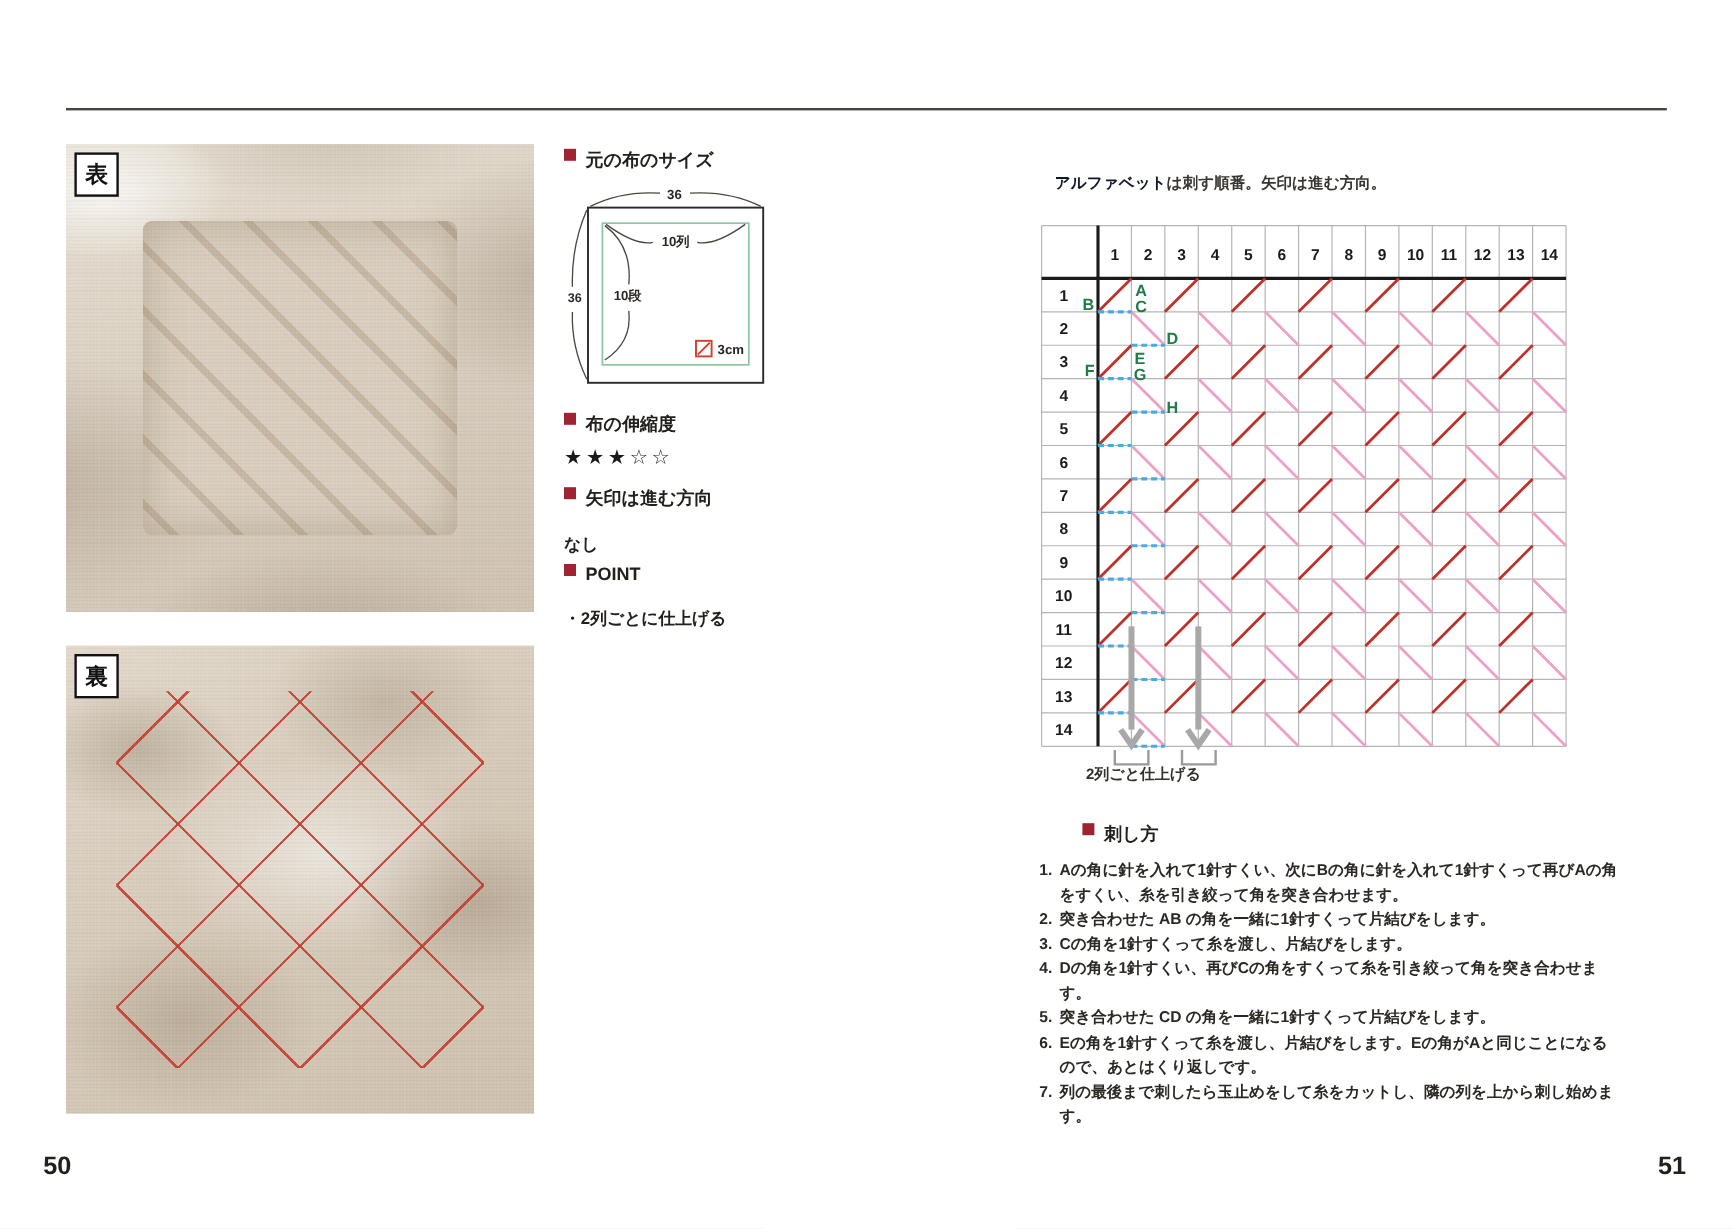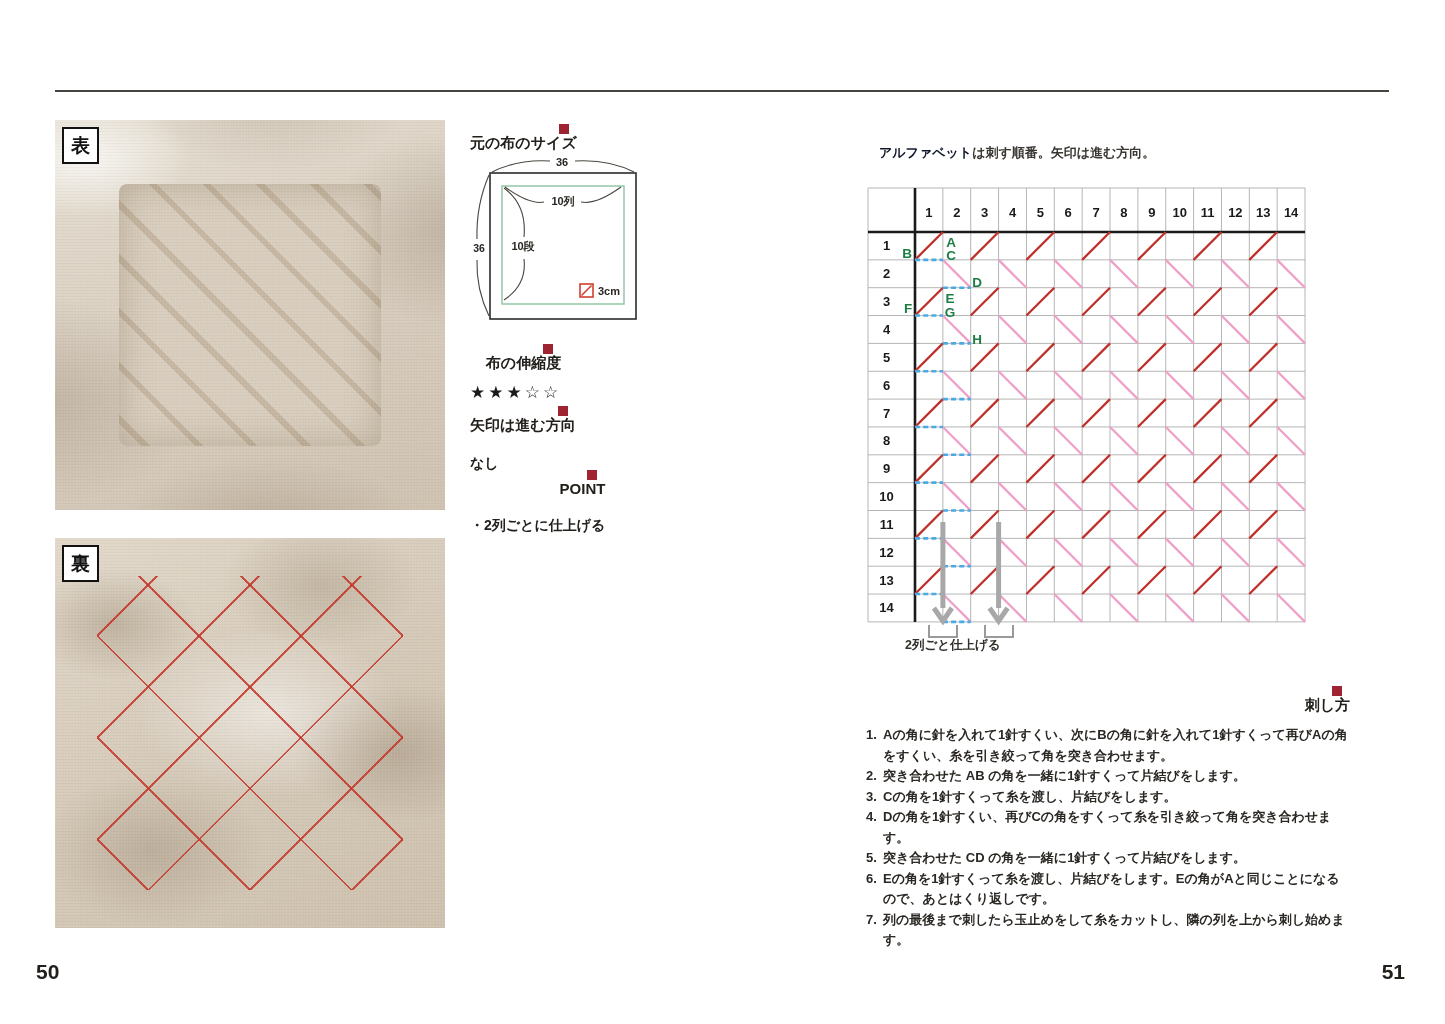--- a/index.html
+++ b/index.html
@@ -44,21 +44,21 @@
   .linen{position:absolute;inset:0;
     background:
       repeating-linear-gradient(0deg,rgba(0,0,0,.028) 0 1px,transparent 1px 3px),
       repeating-linear-gradient(90deg,rgba(255,255,255,.06) 0 1px,transparent 1px 3px);}
   .photo-label{position:absolute;left:7px;top:7px;width:33px;height:33px;background:#fff;
     border:2px solid #121212;display:flex;align-items:center;justify-content:center;
     font-size:19px;font-weight:bold;color:#121212;}
 
   
   .spec-block{position:absolute;left:470px;white-space:nowrap;}
-  .spec-head{display:flex;align-items:flex-end;font-size:15px;font-weight:bold;color:#23201c;flex-direction:column;}
+  .spec-head{display:flex;align-items:flex-start;font-size:15px;font-weight:bold;color:#23201c;}
   .bullet{width:10px;height:10px;background:#9e2431;margin-right:8px;flex:0 0 auto;}
   .stars{font-size:17px;letter-spacing:3px;color:#1a1a1a;margin-top:9px;}
   .spec-value{font-size:14px;font-weight:bold;margin-top:20px;color:#23201c;}
   #diagram{position:absolute;left:470px;top:153px;}
   #diagram text{font-weight:bold;fill:#2a2722;}
 
   
   .chart-note{position:absolute;left:862px;top:144px;width:485px;
     font-size:13px;font-weight:bold;line-height:18.5px;}
   .chart-note .l2{padding-left:17px;}

